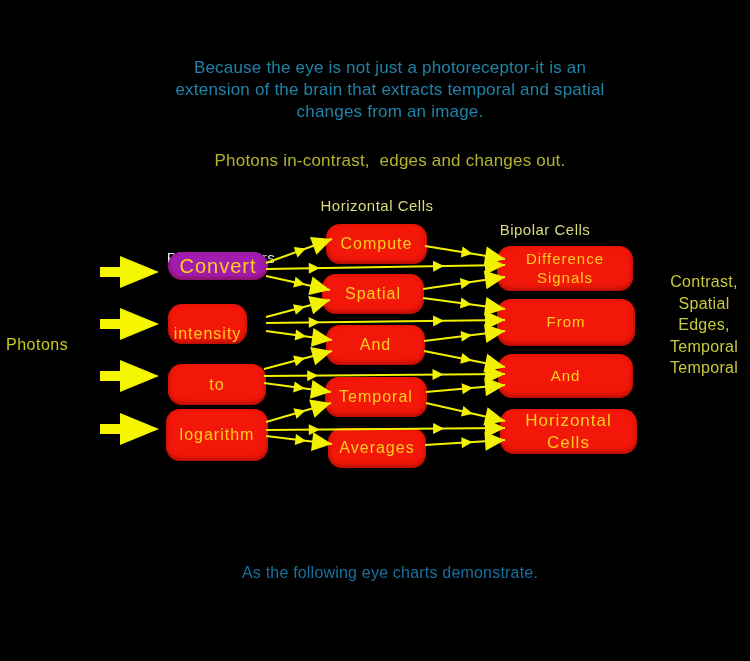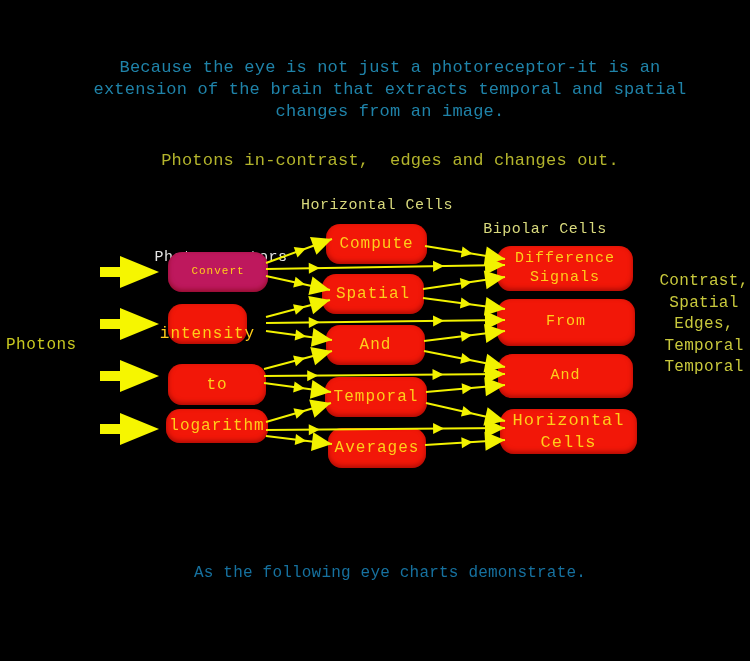--- a/index.html
+++ b/index.html
@@ -1,17 +1,17 @@
 <!DOCTYPE html>
 <html><head>
 <meta charset="utf-8">
 <style>
   html,body{margin:0;padding:0;background:#000;}
   #stage{position:relative;width:750px;height:661px;background:#000;overflow:hidden;
-         font-family:Liberation Mono, monospace;}
+         font-family:Liberation Sans, sans-serif;}
   .title{position:absolute;left:20px;top:57px;width:740px;text-align:center;
          font-size:17px;line-height:22px;letter-spacing:.2px;}
   .subtitle{position:absolute;left:20px;top:151px;width:740px;text-align:center;
          font-size:17px;white-space:pre;letter-spacing:.2px;}
   .hdr{position:absolute;transform:translateX(-50%);font-size:15px;white-space:nowrap;
          letter-spacing:.5px;}
   .photons{position:absolute;left:6px;top:328px;font-size:16px;letter-spacing:.5px;margin-top:8px;}
   .outlabel{position:absolute;left:704px;top:271px;transform:translateX(-50%);
          text-align:center;font-size:16px;line-height:21.5px;white-space:nowrap;letter-spacing:.3px;}
   .footer{position:absolute;left:20px;top:564px;width:740px;text-align:center;
@@ -42,30 +42,30 @@
 
   <div class="outlabel" style="color: rgb(200, 200, 60);">
     <div>Contrast,</div>
     <div>Spatial</div>
     <div>Edges,</div>
     <div>Temporal</div>
     <div>Temporal</div>
   </div>
 
   <div id="nodes">
-      <div class="node" style="left: 168px; top: 252px; width: 100px; height: 40px; background: #be185d; color: rgb(255, 206, 26); font-size: 11px;">
+      <div class="node" style="left: 168px; top: 252px; width: 100px; height: 28px; background: #a21caf; color: rgb(255, 206, 26); font-size: 20px;">
         <div>Convert</div>
       </div>
       <div class="node" style="left: 168px; top: 304px; width: 79px; height: 40px; background: rgb(242, 23, 8); color: rgb(255, 206, 26); font-size: 16px; justify-content: flex-end;">
         <div>intensity</div>
       </div>
       <div class="node" style="left: 168px; top: 356px; width: 98px; height: 41px; background: rgb(242, 23, 8); color: rgb(255, 206, 26); font-size: 16px; margin-top: 8px;">
         <div>to</div>
       </div>
-      <div class="node" style="left: 166px; top: 409px; width: 102px; height: 34px; background: rgb(242, 23, 8); color: rgb(255, 206, 26); font-size: 16px;">
+      <div class="node" style="left: 166px; top: 409px; width: 102px; height: 52px; background: rgb(242, 23, 8); color: rgb(255, 206, 26); font-size: 16px;">
         <div>logarithm</div>
       </div>
       <div class="node" style="left: 326px; top: 224px; width: 101px; height: 40px; background: rgb(242, 23, 8); color: rgb(255, 206, 26); font-size: 16px;">
         <div>Compute</div>
       </div>
       <div class="node" style="left: 322px; top: 274px; width: 102px; height: 40px; background: rgb(242, 23, 8); color: rgb(255, 206, 26); font-size: 16px;">
         <div>Spatial</div>
       </div>
       <div class="node" style="left: 326px; top: 325px; width: 99px; height: 40px; background: rgb(242, 23, 8); color: rgb(255, 206, 26); font-size: 16px;">
         <div>And</div>

